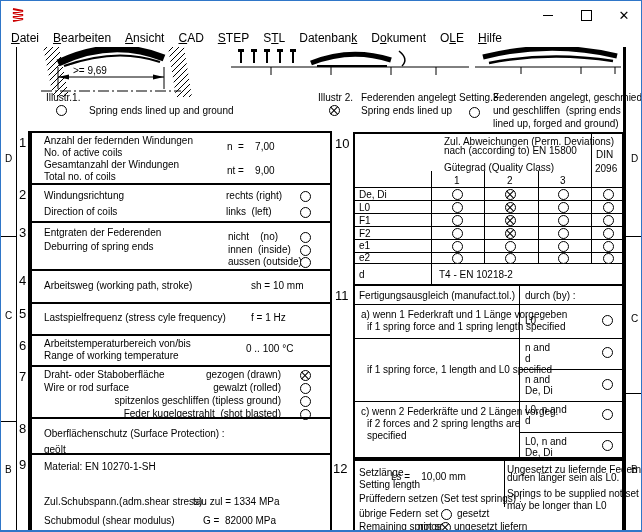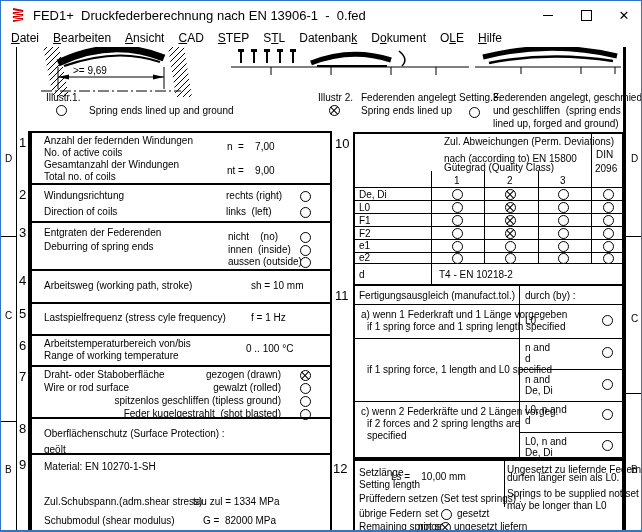--- a/index.html
+++ b/index.html
@@ -29,21 +29,20 @@
 </style>
 </head>
 <body>
 
 <div class="window">
 
   <div class="titlebar">
     <svg class="appicon" viewBox="0 0 16 16">
       <path d="M3,2 L13,4 L3,6 L13,8 L3,10 L13,12 L3,14" stroke="#cc0000" stroke-width="1.8" fill="none"></path>
     </svg>
-    <span class="title">FED1+  Druckfederberechnung nach EN 13906-1  -  0.fed</span>
     <div class="wbtn" style="left:528px">
         <span class="minglyph"></span>
       </div>
     <div class="wbtn" style="left:566px">
         <span class="maxglyph"></span>
       </div>
     <div class="wbtn" style="left:604px;font-size:13px">
         <span>✕</span>
       </div>
   </div>
@@ -219,21 +218,21 @@
     <div class="num" style="left:18px;top:410px">9</div>
     <div class="t" style="left:43px;top:414px">Material: EN 10270-1-SH</div>
     <div class="t" style="left:43px;top:449px">Zul.Schubspann.(adm.shear stress)</div>
     <div class="t" style="left:192px;top:449px">tau zul = 1334 MPa</div>
     <div class="t" style="left:43px;top:468px">Schubmodul (shear modulus)</div>
     <div class="t" style="left:202px;top:468px">G =  82000 MPa</div>
 
     <div class="box" style="left:352px;top:85px;width:271px;height:154px"></div>
     <div class="num" style="left:334px;top:89px">10</div>
     <div class="t" style="left:443px;top:89px">Zul. Abweichungen (Perm. Deviations)</div>
-    <div class="t" style="left:443px;top:106px">nach (according to) EN 15800</div>
+    <div class="t" style="left:443px;top:98px">nach (according to) EN 15800</div>
     <div class="t" style="left:443px;top:115px">Gütegrad (Quality Class)</div>
     <div class="t" style="left:595px;top:102px">DIN</div>
     <div class="t" style="left:594px;top:116px">2096</div>
     <div class="t" style="left:453px;top:128px">1</div>
     <div class="t" style="left:506px;top:128px">2</div>
     <div class="t" style="left:559px;top:128px">3</div>
     <div class="vl" style="left:430px;top:124px;height:115px"></div>
     <div class="vl" style="left:483px;top:124px;height:92px"></div>
     <div class="vl" style="left:537px;top:124px;height:92px"></div>
     <div class="vl" style="left:590px;top:85px;height:131px"></div>

